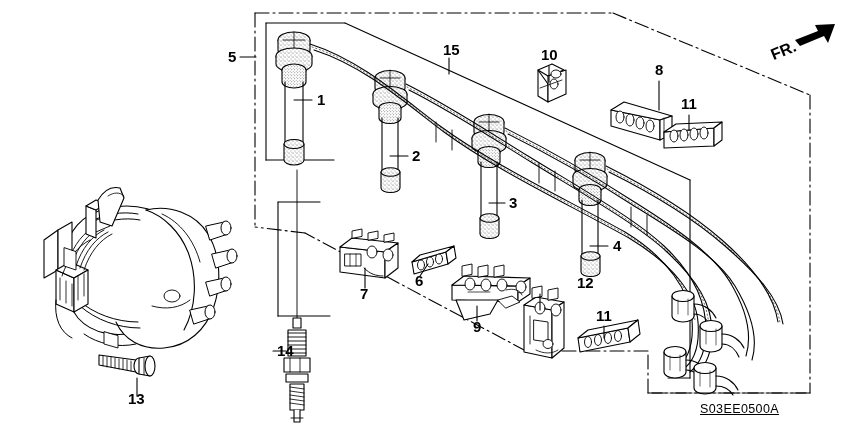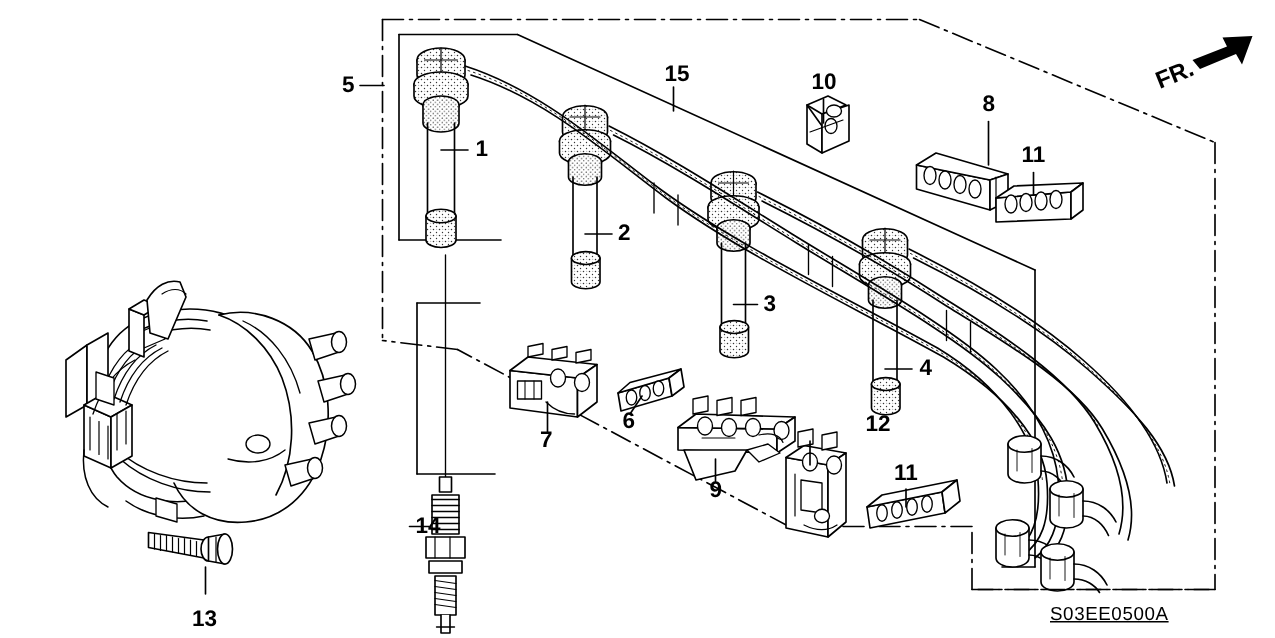--- a/index.html
+++ b/index.html
@@ -493,21 +493,21 @@
   <div class="callout" style="left:509px;top:195px;">3</div>
   <div class="callout" style="left:613px;top:238px;">4</div>
   <div class="callout" style="left:228px;top:49px;">5</div>
   <div class="callout" style="left:415px;top:273px;">6</div>
   <div class="callout" style="left:360px;top:286px;">7</div>
   <div class="callout" style="left:655px;top:62px;">8</div>
   <div class="callout" style="left:473px;top:319px;">9</div>
   <div class="callout" style="left:541px;top:47px;">10</div>
   <div class="callout" style="left:681px;top:96px;">11</div>
   <div class="callout" style="left:533px;top:275px;margin-left:44px;">12</div>
-  <div class="callout" style="left:128px;top:405px;">13</div>
+  <div class="callout" style="left:128px;top:391px;">13</div>
   <div class="callout" style="left:258px;top:343px;margin-left:19px;">14</div>
   <div class="callout" style="left:443px;top:42px;text-align:center;">15</div>
   <div class="callout" style="left:596px;top:308px;">11</div>
 
   <div class="fr-label" style="left:775px;top:46px;">FR.</div>
 
   <div class="partcode" style="left:700px;top:402px;">S03EE0500A</div>
 
 </div>
 

